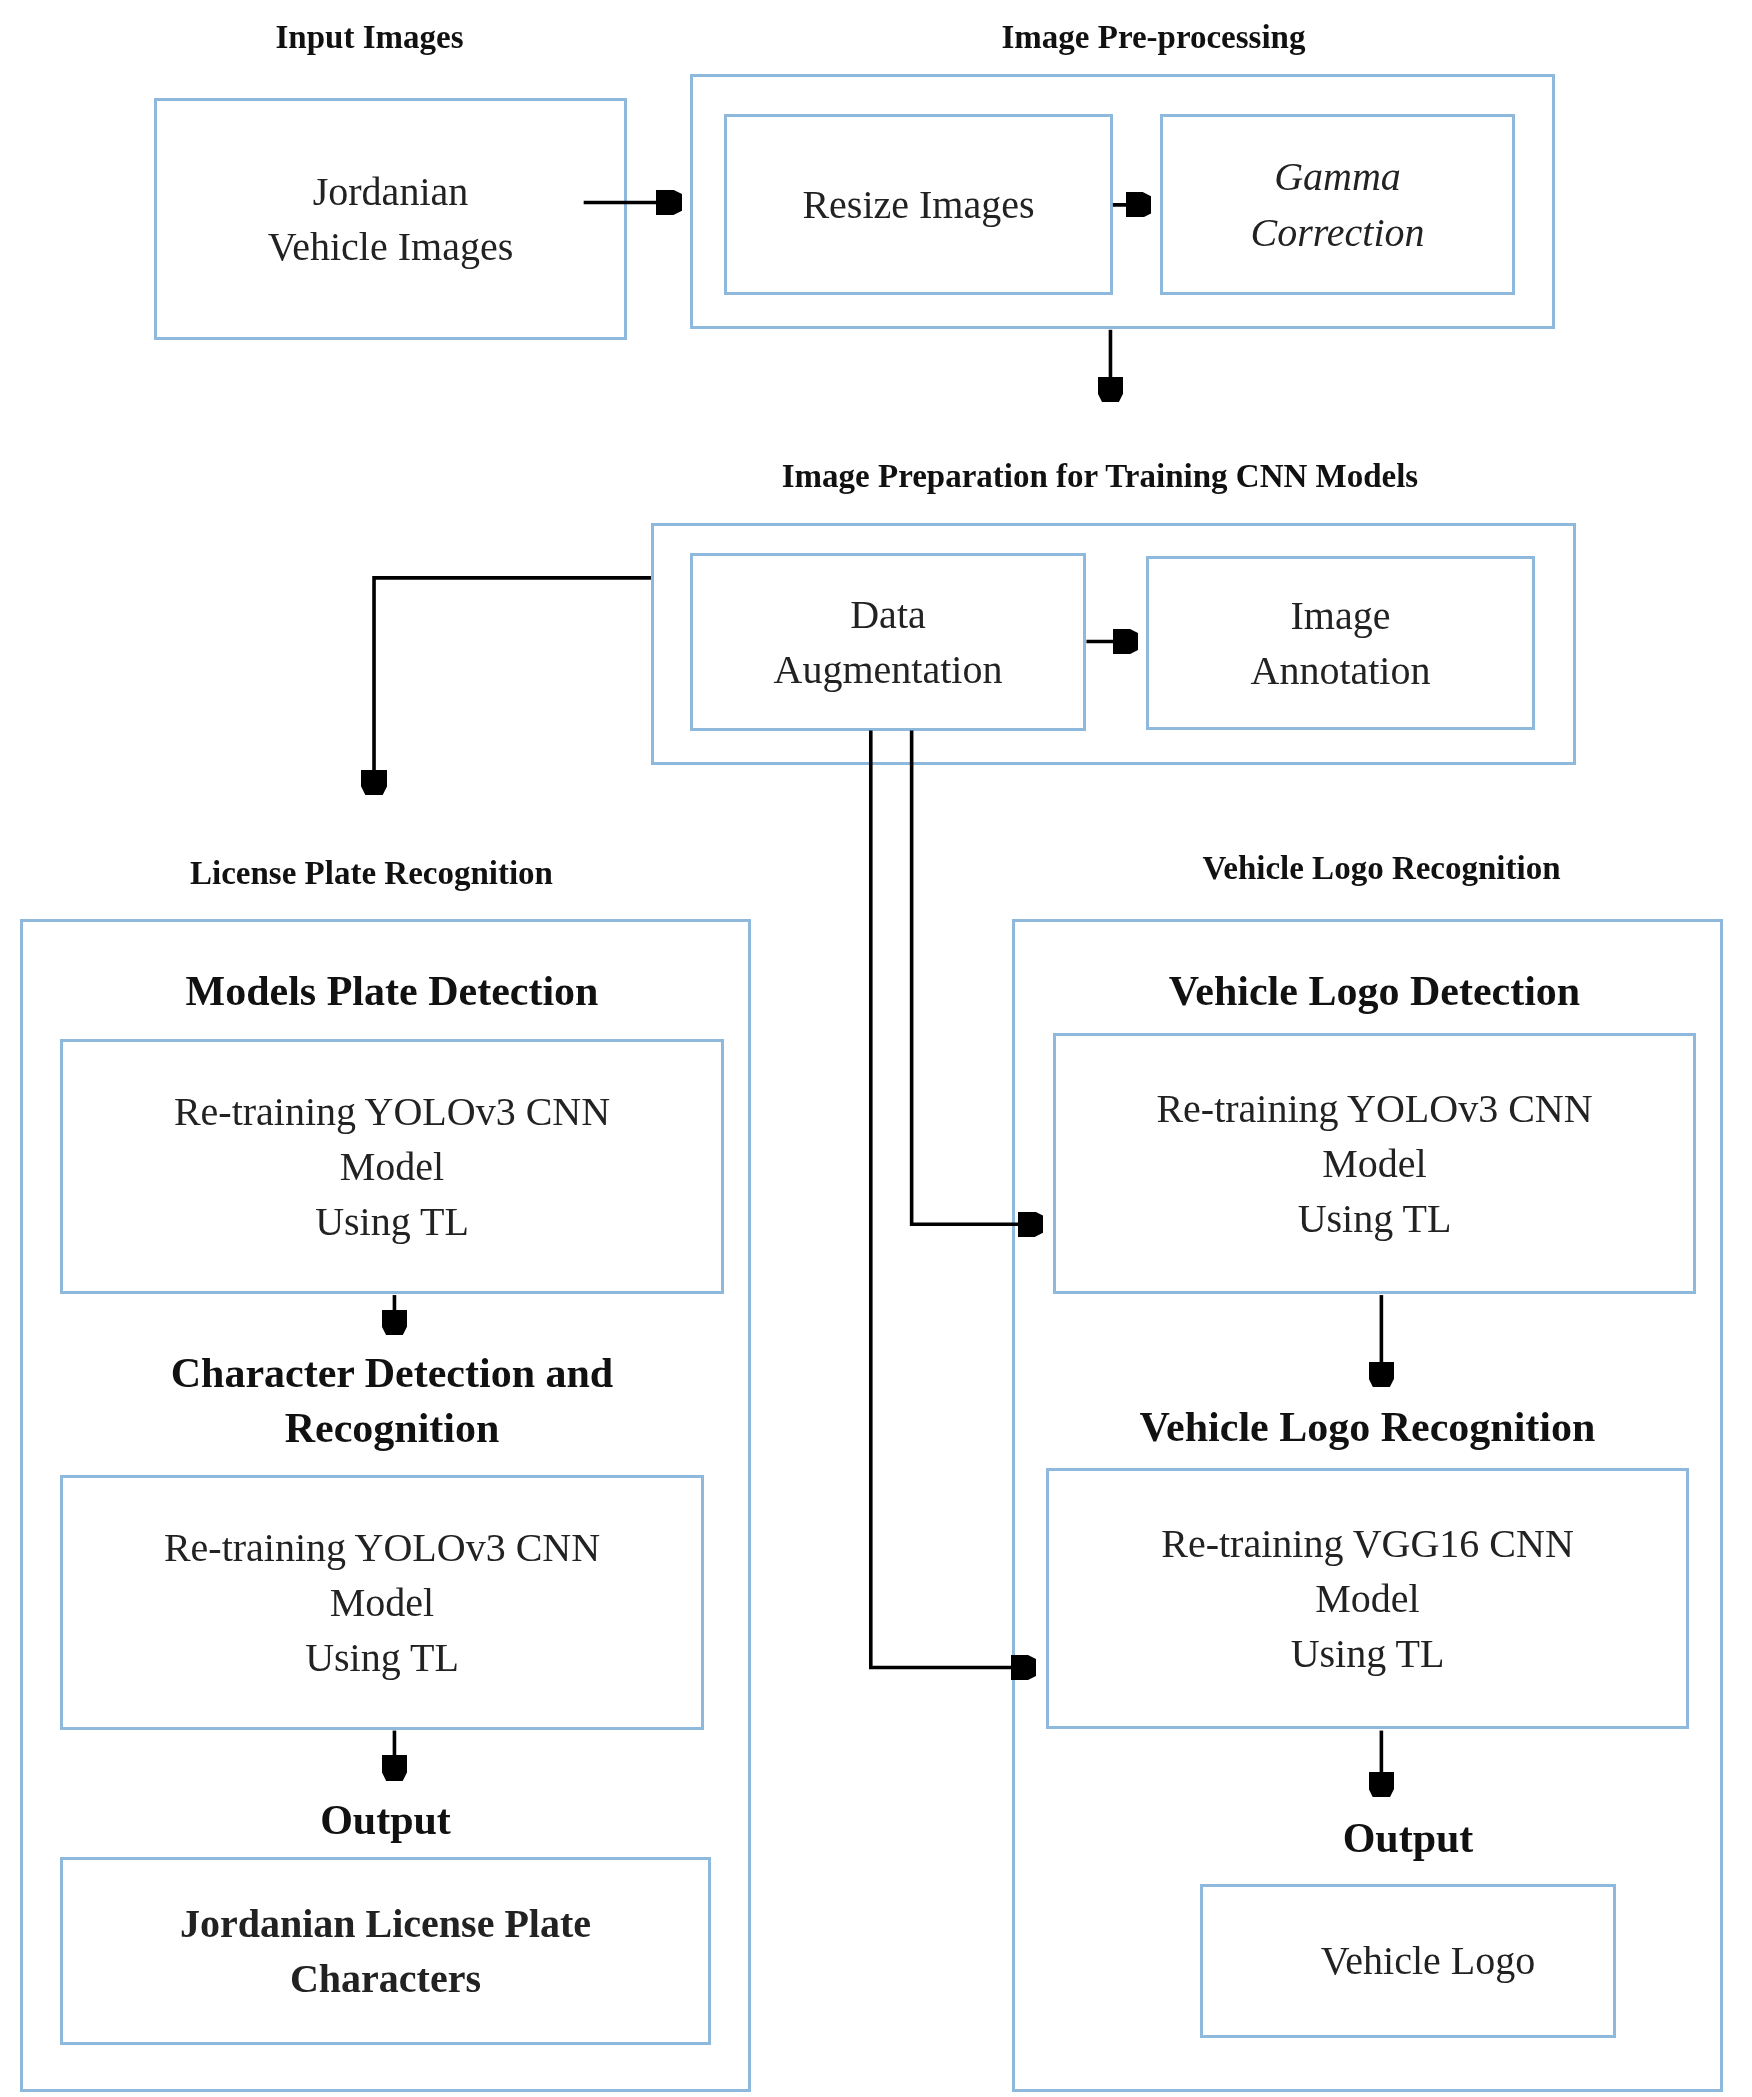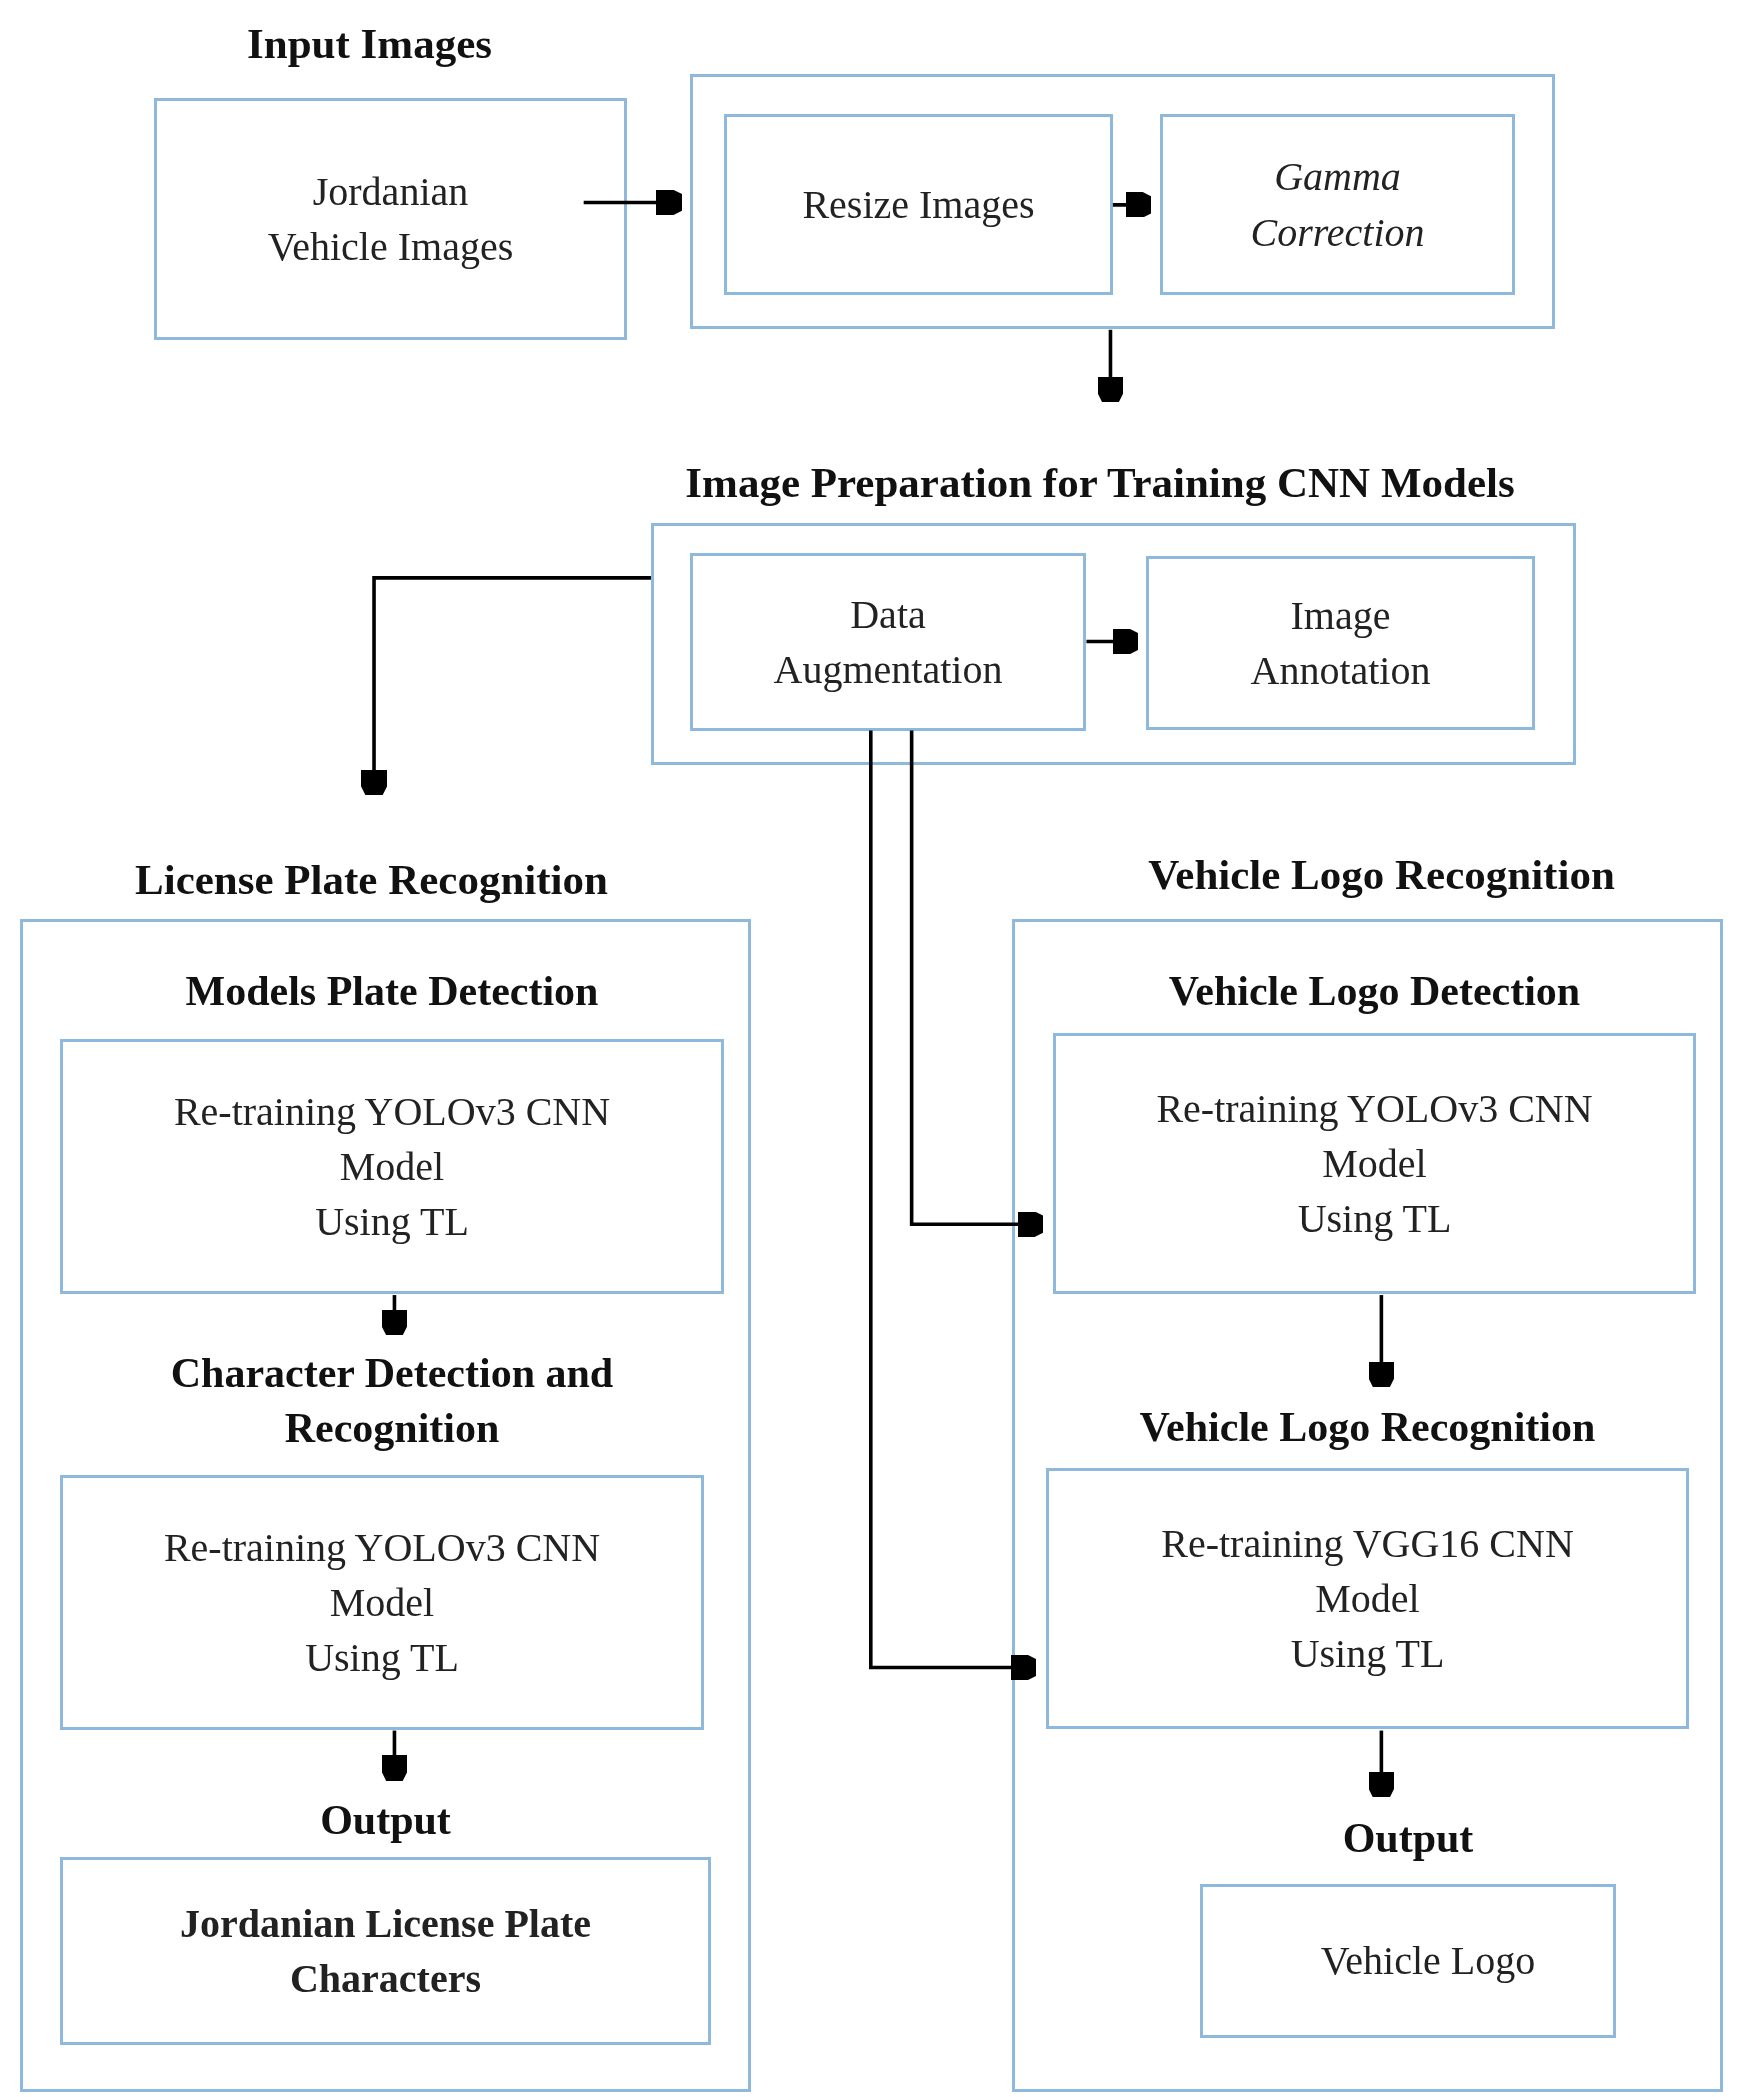--- a/index.html
+++ b/index.html
@@ -29,21 +29,21 @@
   }
   .outer-box{
     position:absolute;
     border:3px solid var(--box-border);
     background:#fff;
     box-sizing:border-box;
   }
   .dtitle{
     position:absolute;
     font-weight:bold;
-    font-size:43px;line-height:1.28;
+    font-size:33px;line-height:1.28;
     color:var(--heading);
     text-align:center;
     white-space:pre-line;
   }
   .dheading{
     position:absolute;
     font-weight:bold;
     font-size:42px;line-height:1.3;
     color:var(--heading);
     text-align:center;
@@ -54,20 +54,21 @@
     pointer-events:none;
   }
   svg.arrows path{stroke:#000;stroke-width:6;fill:none;}
 </style>
 </head>
 <body>
 
 <div id="canvas">
 
   <div class="dtitle" style="left:129px;top:16px;width:481px;">Input Images</div>
+  <div class="dtitle" style="left:853px;top:16px;width:601px;">Image Pre-processing</div>
 
   <div class="box" style="left:154px;top:98px;width:473px;height:242px;">Jordanian
 Vehicle Images</div>
 
   <div class="outer-box" style="left:690px;top:74px;width:865px;height:255px;"></div>
   <div class="box" style="left:724px;top:114px;width:389px;height:181px;">Resize Images</div>
   <div class="box" style="left:1160px;top:114px;width:355px;height:181px;font-style:italic;">Gamma
 Correction</div>
 
   <div class="dtitle" style="left:499px;top:455px;width:1202px;">Image Preparation for Training CNN Models</div>

